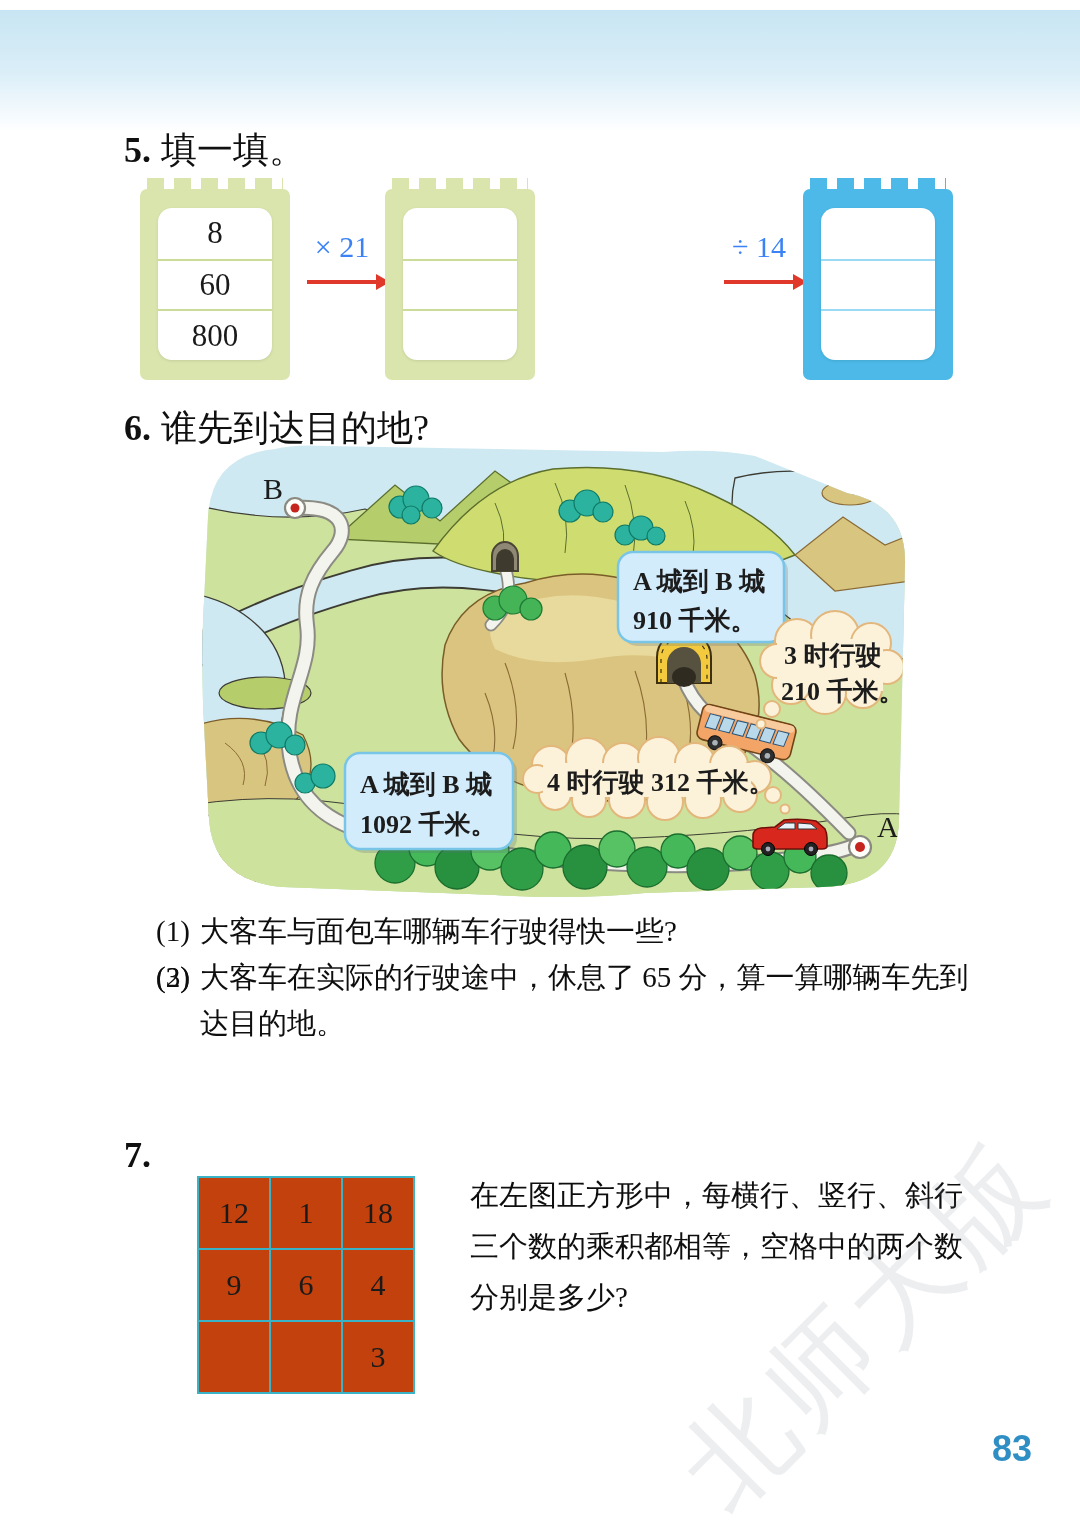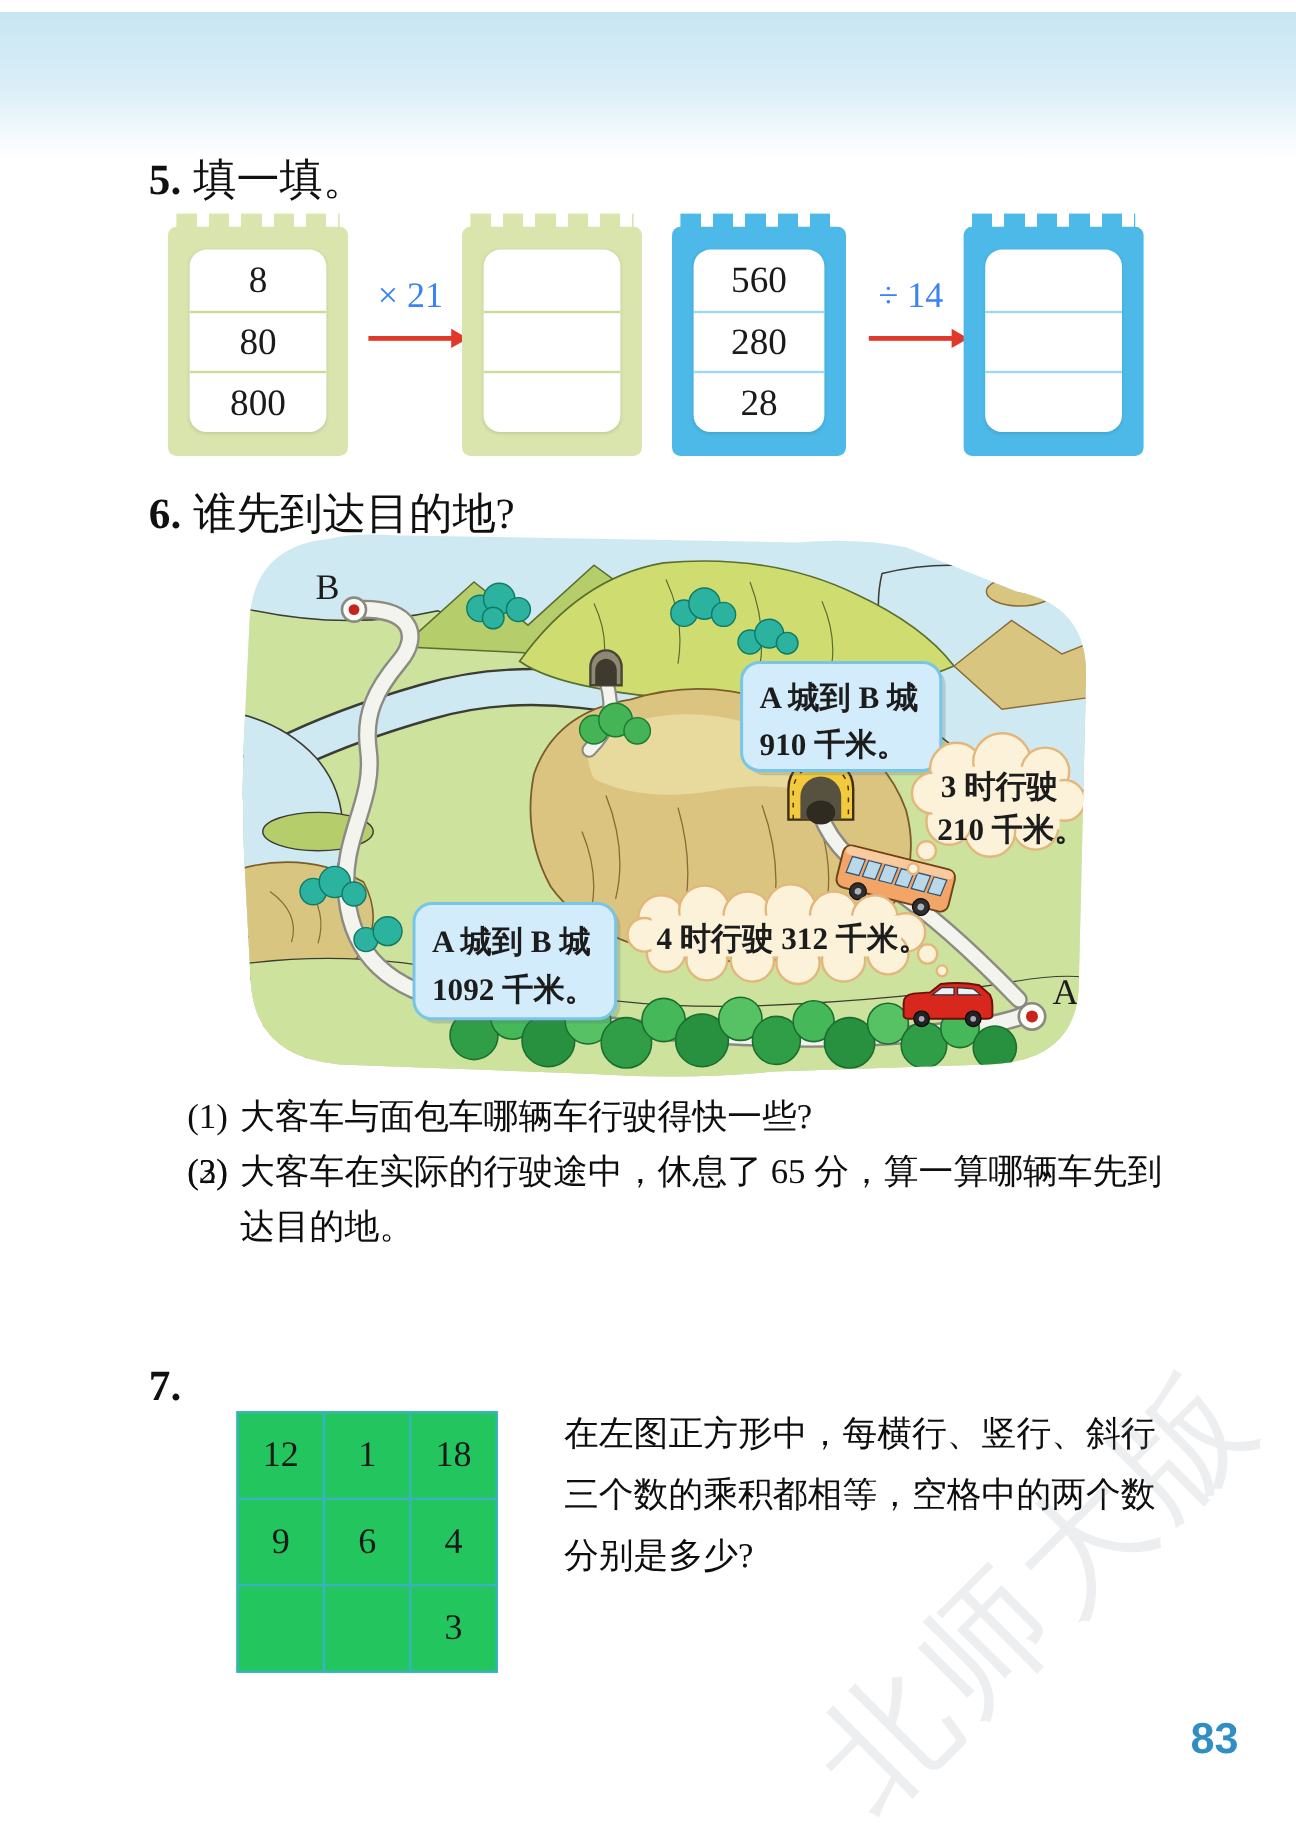--- a/index.html
+++ b/index.html
@@ -62,21 +62,21 @@
 
   
   .questions { position:absolute; left:156px; top:908px; width:830px; font-size:29px; line-height:46px; color:#0e0e0e; }
   .q { position:relative; padding-left:44px; }
   .q-num { position:absolute; left:0; top:0; }
 
   
   .grid7 {
     position:absolute; left:197px; top:1176px; width:216px; height:216px;
     display:grid; grid-template-columns:repeat(3,1fr); grid-template-rows:repeat(3,1fr);
-    border:1.6px solid #3ab3c6; background:#22c55e;
+    border:1.6px solid #3ab3c6; background:#c2410c;
   }
   .gcell {
     border:0.8px solid #3ab3c6; display:flex; align-items:center; justify-content:center;
     font-size:30px; color:#1a1a1a;
   }
   .ex7-text { position:absolute; left:470px; top:1170px; width:508px; font-size:29px; line-height:51px; color:#0e0e0e; }
 
   
   .watermark {
     position:absolute; left:630px; top:1110px; width:470px; height:430px;
@@ -97,49 +97,40 @@
 
   <div class="sec-title" id="title5">
     <span class="sec-num">5.</span><span>填一填。</span>
   </div>
 
   <div class="card green" id="card1">
     <div class="card-teeth"></div>
     <div class="card-frame"></div>
     <div class="card-panel">
       <div class="card-cell">8</div>
-      <div class="card-cell">80</div>
+      <div class="card-cell">60</div>
       <div class="card-cell">800</div>
     </div>
   </div>
 
   <div class="op" id="op1">
     <div class="op-label">× 21</div>
     <div class="op-arrow"></div>
   </div>
 
   <div class="card green" id="card2">
     <div class="card-teeth"></div>
     <div class="card-frame"></div>
     <div class="card-panel">
       <div class="card-cell"></div>
       <div class="card-cell"></div>
       <div class="card-cell"></div>
     </div>
   </div>
 
-  <div class="card blue" id="card3">
-    <div class="card-teeth"></div>
-    <div class="card-frame"></div>
-    <div class="card-panel">
-      <div class="card-cell">560</div>
-      <div class="card-cell">280</div>
-      <div class="card-cell">28</div>
-    </div>
-  </div>
 
   <div class="op" id="op2">
     <div class="op-label">÷ 14</div>
     <div class="op-arrow"></div>
   </div>
 
   <div class="card blue" id="card4">
     <div class="card-teeth"></div>
     <div class="card-frame"></div>
     <div class="card-panel">

